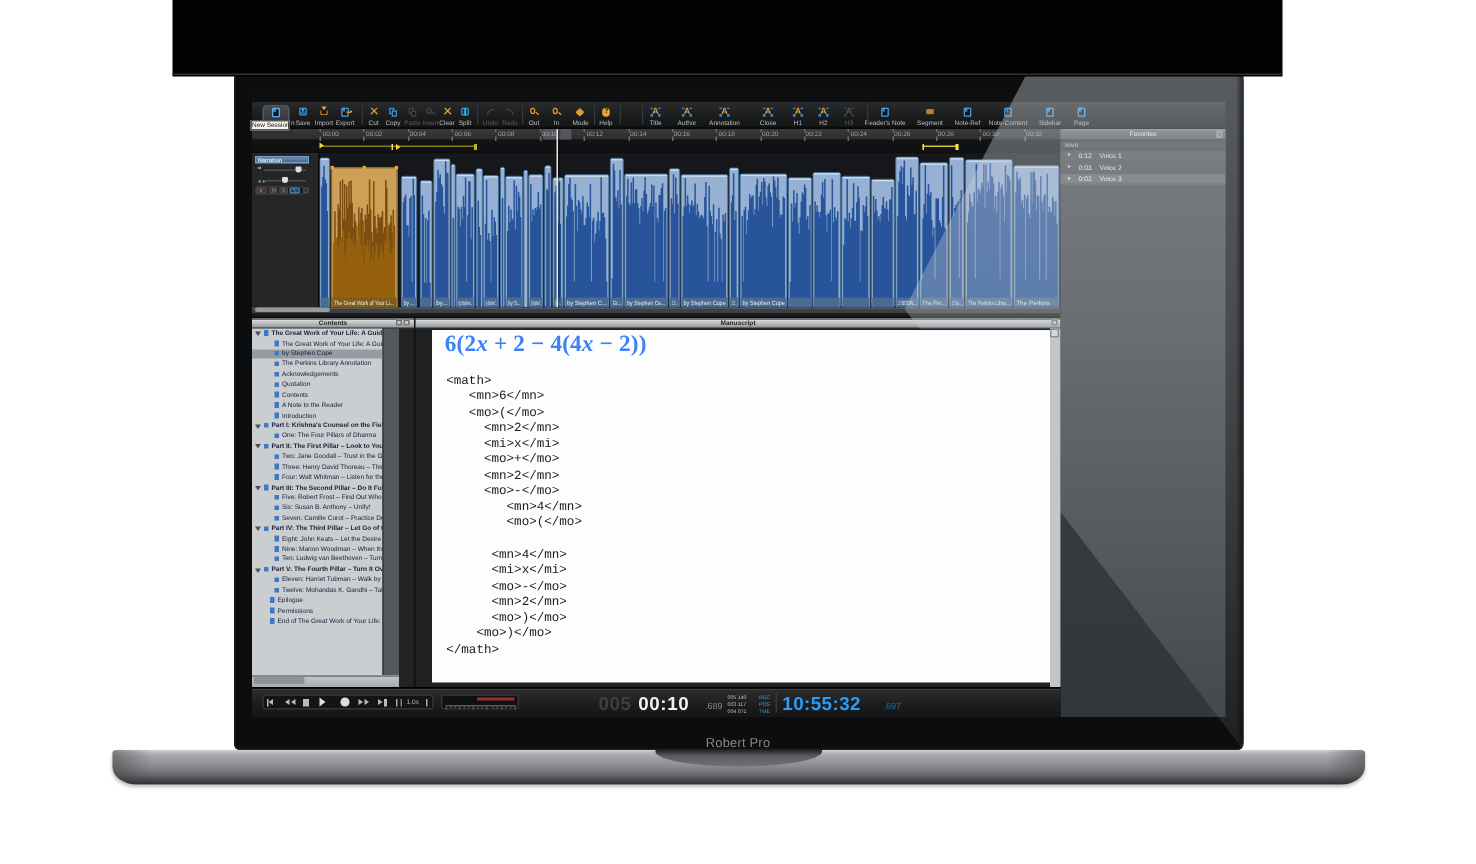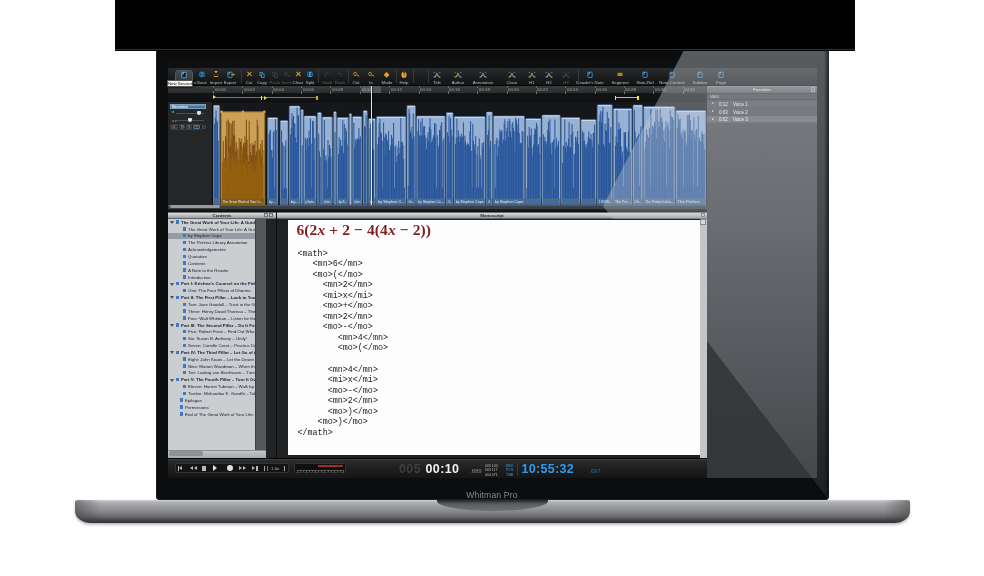--- a/index.html
+++ b/index.html
@@ -580,40 +580,40 @@
 <div style="position:absolute;left:12.00px;top:186.65px;width:3.4px;height:3.4px;background:#3d7ac6"></div>
 <div style="position:absolute;left:17.2px;top:186.04999999999993px;font-size:10px;font-weight:normal;color:#20203a;white-space:nowrap;transform:scale(0.435);transform-origin:0 0;">Permissions</div>
 <div style="position:absolute;left:12.00px;top:193.50px;width:3.4px;height:3.4px;background:#3d7ac6"></div>
 <div style="position:absolute;left:17.2px;top:192.89999999999992px;font-size:10px;font-weight:normal;color:#20203a;white-space:nowrap;transform:scale(0.435);transform-origin:0 0;">End of The Great Work of Your Life: A</div>
 </div>
 
 <div class="abs" style="left:277px;top:218.7px;width:430px;height:239.3px;background:#1f2123"></div>
 <div class="abs" style="left:288px;top:219.5px;width:412px;height:235.8px;background:#fdfdfd"></div>
 <div class="abs" style="left:699.5px;top:218.7px;width:7.5px;height:239.3px;background:#c3c6c8"></div>
 <div class="abs" style="left:700.3px;top:219.4px;width:6px;height:6px;background:#d6d9db;border:0.5px solid #8a8d8f"></div>
-<div class="abs" style="left:296.5px;top:221px;font-size:15.5px;font-weight:bold;font-family:'Liberation Serif',serif;color:#7f1d1d;letter-spacing:0.1px">6(2<i>x</i> + 2 − 4(4<i>x</i> − 2))</div>
+<div class="abs" style="left:296.5px;top:221px;font-size:15.5px;font-weight:bold;font-family:'Liberation Serif',serif;color:#3b82f6;letter-spacing:0.1px">6(2<i>x</i> + 2 − 4(4<i>x</i> − 2))</div>
 <pre class="abs" style="left:297.5px;top:248.5px;font-family:'Liberation Mono',monospace;font-size:8.4px;line-height:10.55px;color:#1a1a1a">&lt;math&gt;
    &lt;mn&gt;6&lt;/mn&gt;
    &lt;mo&gt;(&lt;/mo&gt;
      &lt;mn&gt;2&lt;/mn&gt;
      &lt;mi&gt;x&lt;/mi&gt;
      &lt;mo&gt;+&lt;/mo&gt;
      &lt;mn&gt;2&lt;/mn&gt;
      &lt;mo&gt;-&lt;/mo&gt;
         &lt;mn&gt;4&lt;/mn&gt;
         &lt;mo&gt;(&lt;/mo&gt;
 
       &lt;mn&gt;4&lt;/mn&gt;
       &lt;mi&gt;x&lt;/mi&gt;
       &lt;mo&gt;-&lt;/mo&gt;
       &lt;mn&gt;2&lt;/mn&gt;
       &lt;mo&gt;)&lt;/mo&gt;
     &lt;mo&gt;)&lt;/mo&gt;
 &lt;/math&gt;</pre>
 
-<div class="abs" style="left:492px;top:489.5px;transform:translateX(-50%);font-size:8.6px;color:#86898c;letter-spacing:0.15px">Whitman Pro</div>
+<div class="abs" style="left:492px;top:489.5px;transform:translateX(-50%);font-size:8.6px;color:#86898c;letter-spacing:0.15px">Robert Pro</div>
 
 <div class="abs" style="left:115px;top:0;width:740px;height:51px;background:#020202"></div>
 <div class="abs" style="left:115px;top:48.6px;width:740px;height:1.4px;background:#2e3338"></div>
 
 <div class="abs" style="left:166.5px;top:79.8px;width:26.5px;height:7px;background:#f8f6ee;border:0.6px solid #555;box-shadow:1px 1px 1.5px rgba(0,0,0,0.5)"></div>
 <div style="position:absolute;left:168.2px;top:81.2px;font-size:10px;font-weight:normal;color:#111;white-space:nowrap;transform:scale(0.430);transform-origin:0 0;">New Session</div>
 
 </div>
 </body></html>

